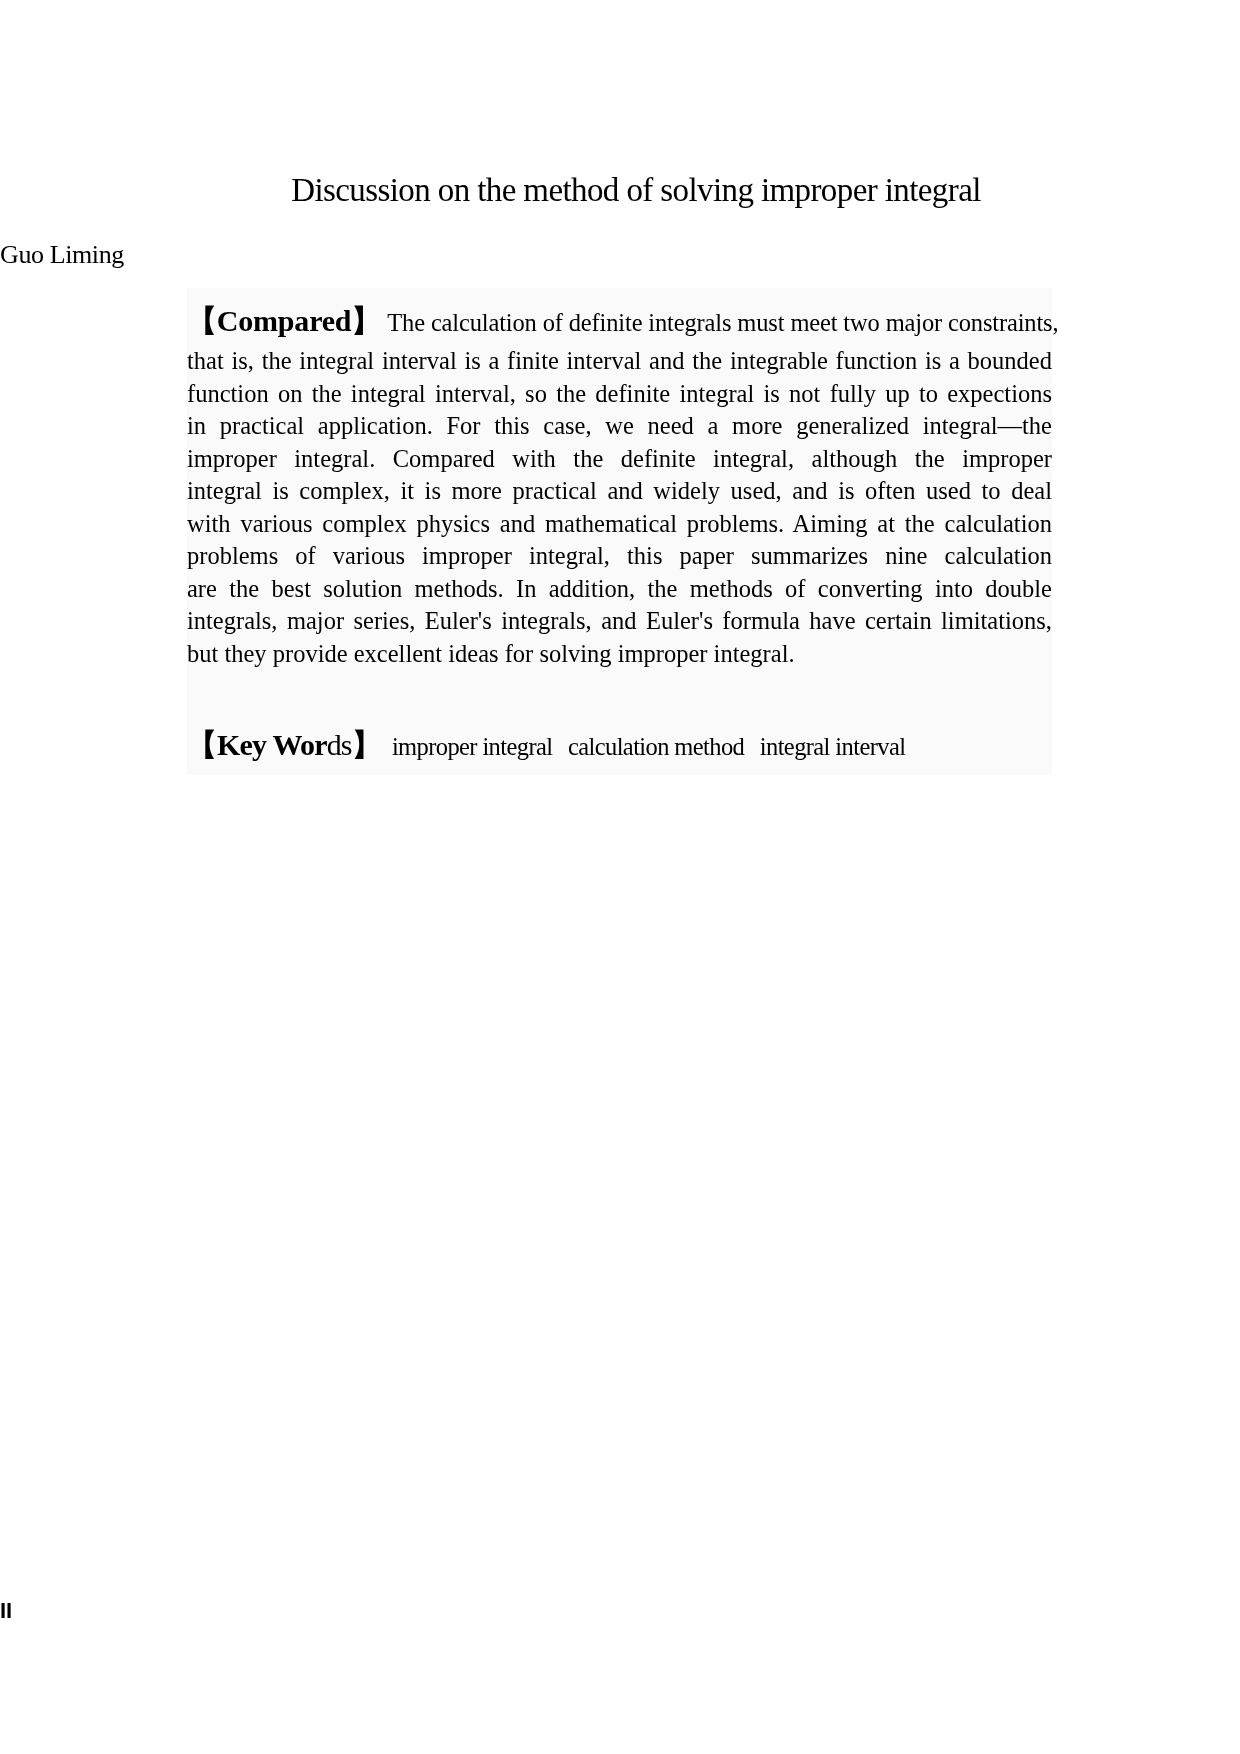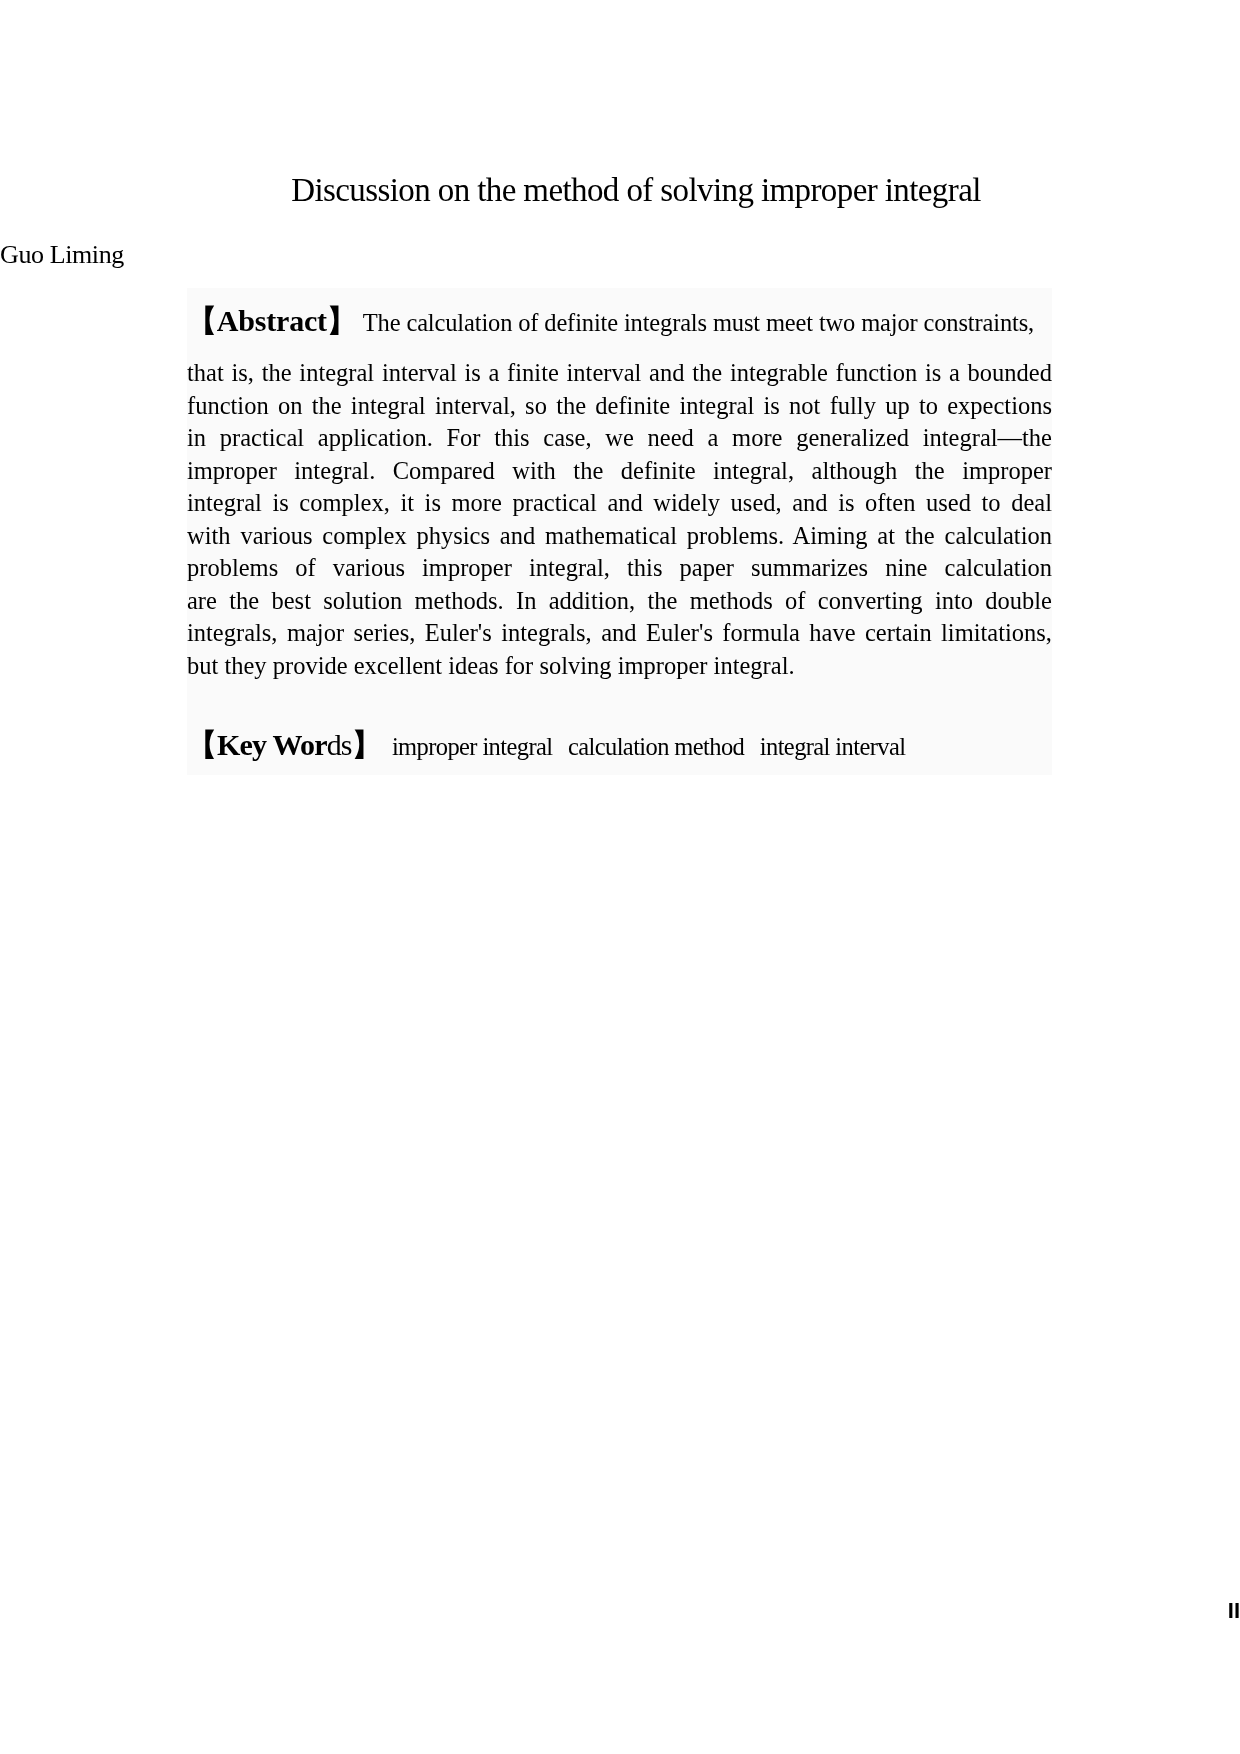--- a/index.html
+++ b/index.html
@@ -60,21 +60,21 @@
       font-weight: bold;
       font-size: 30px;
       letter-spacing: -0.2px;
     }
     .abstract-first {
       letter-spacing: -0.15px;
     }
     .abstract-body {
       position: absolute;
       left: 187px;
-      top: 357px;
+      top: 345px;
       width: 865px;
       margin: 0;
       font-size: 24.5px;
       line-height: 32.5px;
       text-align: justify;
       text-align-last: left;
       word-spacing: 0px;
     }
     .abstract-body .line {
       display: block;
@@ -113,38 +113,38 @@
       margin-left: 4px;
     }
     .kw-item {
       margin-right: 10px;
     }
     .page-number {
       position: absolute;
       left: 0;
       width: 1240px;
       top: 1596px;
-      text-align: right;
+      text-align: left;
       font-family: "Liberation Sans", "DejaVu Sans", sans-serif;
       font-weight: bold;
       font-size: 22px;
       line-height: 30px;
     }
   </style>
 </head>
 <body>
 
 <h1 class="title">Discussion on the method of solving improper integral</h1>
 
 <h2 class="author">Guo Liming</h2>
 
 <div class="abstract-block"></div>
 
 <div class="abstract-head">
-  <span class="bracket-label"><span>【</span><span>Abstract</span><span>】</span></span>
+  <span class="bracket-label"><span>【</span><span>Compared</span><span>】</span></span>
   <span class="abstract-first">The calculation of definite integrals must meet two major constraints,</span>
 </div>
 
 <p class="abstract-body">
   <span class="line">that is,  the integral interval is a finite interval and the integrable function is a bounded</span>
   <span class="line">function on the integral interval,  so the definite integral is not fully up to expections</span>
   <span class="line">in practical application.  For this case,  we need a more generalized integral—the</span>
   <span class="line">improper integral.  Compared with the definite integral,  although the improper</span>
   <span class="line">integral is complex,  it is more practical and widely used,  and is often used to deal</span>
   <span class="line">with various complex physics and mathematical problems.  Aiming at the calculation</span>

